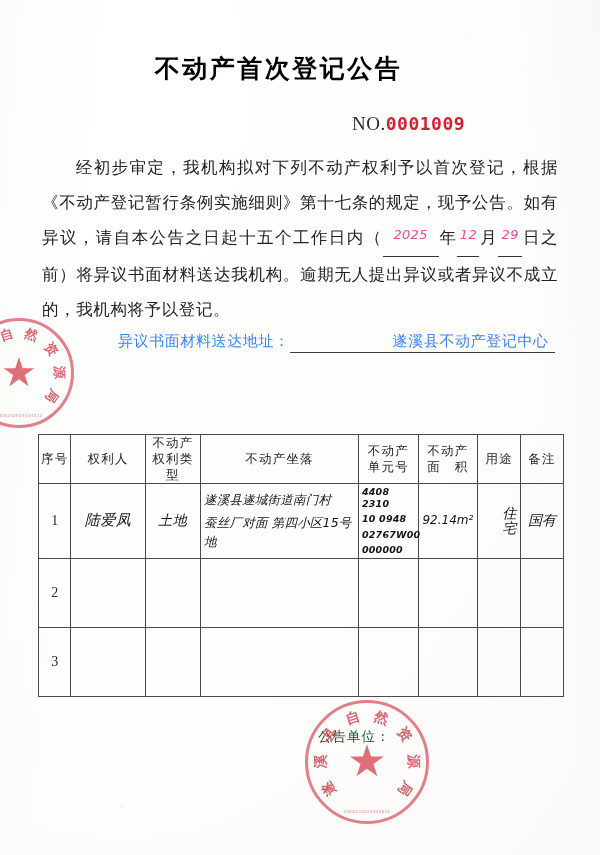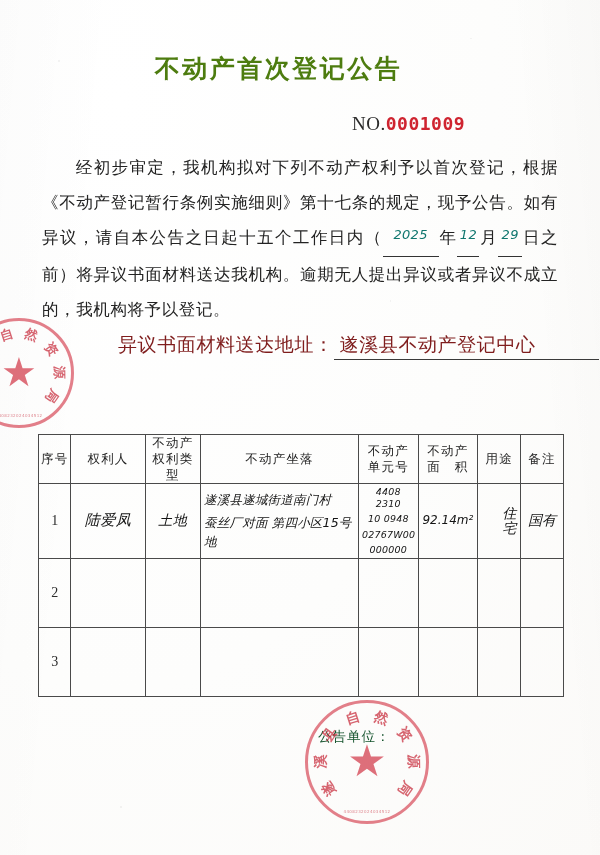--- a/index.html
+++ b/index.html
@@ -42,21 +42,21 @@
   #title {
     position: absolute;
     top: 52px;
     left: 0;
     width: 557px;
     text-align: center;
     font-family: "DejaVu Sans", "Liberation Sans", sans-serif;
     font-size: 25px;
     font-weight: bold;
     letter-spacing: 2.5px;
-    color: #4d7c0f;
+    color: #000000;
   }
 
   
   #serial {
     position: absolute;
     top: 113px;
     left: 352px;
     font-family: "Liberation Serif", serif;
     font-size: 19px;
     letter-spacing: 0.5px;
@@ -90,36 +90,37 @@
     display: inline-block;
     border-bottom: 1px solid #333;
     text-align: center;
     position: relative;
     vertical-align: baseline;
   }
   .hw {
     font-family: "DejaVu Sans", "Liberation Sans", sans-serif;
     font-style: italic;
     font-size: 13px;
-    color: #0f766e;
+    color: #ec4899;
     position: relative;
     top: -4px;
     letter-spacing: 0.3px;
   }
   .blank-year  { width: 56px; }
   .blank-month { width: 22px; }
   .blank-day   { width: 24px; }
 
   
   .info-line {
     position: absolute;
-    font-size: 19px;
+    font-size: 15px;
     letter-spacing: 0.6px;
-    color: #7f1d1d;
+    color: #3b82f6;
     white-space: nowrap;
+    text-align: right;
   }
   #addr-line { top: 332px; left: 118px; }
   #tel-line  { top: 377px; left: 222px; }
   .info-value {
     display: inline-block;
     border-bottom: 1px solid #3a3a3a;
     padding: 0 6px 1px 6px;
     min-width: 150px;
   }
   #addr-line .info-value { min-width: 253px; }
@@ -172,21 +173,21 @@
     font-family: "DejaVu Sans", "Liberation Sans", sans-serif;
     font-style: italic;
     color: #141414;
     line-height: 15px;
     display: block;
     padding: 2px 3px;
   }
   .hw-owner { font-size: 15px; letter-spacing: 0.5px; }
   .hw-type  { font-size: 14px; letter-spacing: 0.5px; }
   .hw-loc   { font-size: 12.5px; text-align: left; line-height: 19px; letter-spacing: 0.2px; }
-  .hw-unit  { font-size: 9.5px; text-align: center; line-height: 11.5px; letter-spacing: 0.2px; }
+  .hw-unit  { font-size: 9.5px; text-align: left; line-height: 11.5px; letter-spacing: 0.2px; font-weight: bold; }
   .hw-area  { font-size: 12px; }
   .hw-use   { font-size: 14px; margin-left: 20px; }
   .hw-note  { font-size: 14px; }
 
   
   #issuer {
     position: absolute;
     top: 728px;
     left: 318px;
     font-size: 13.5px;

